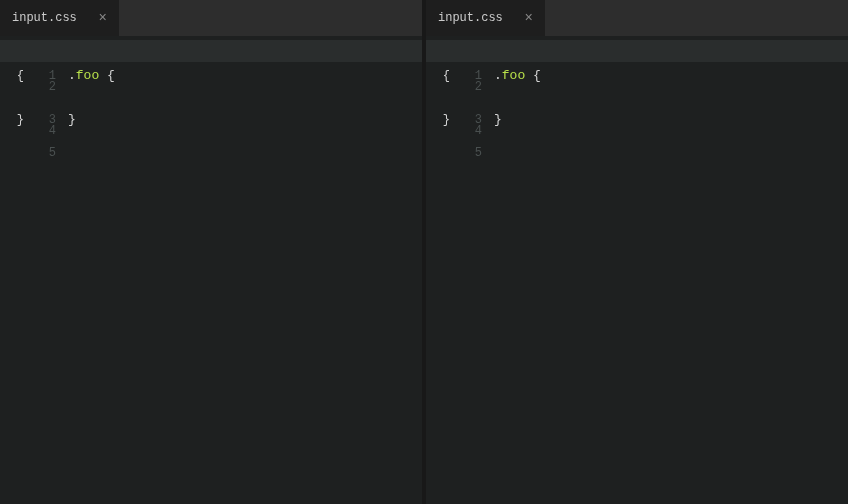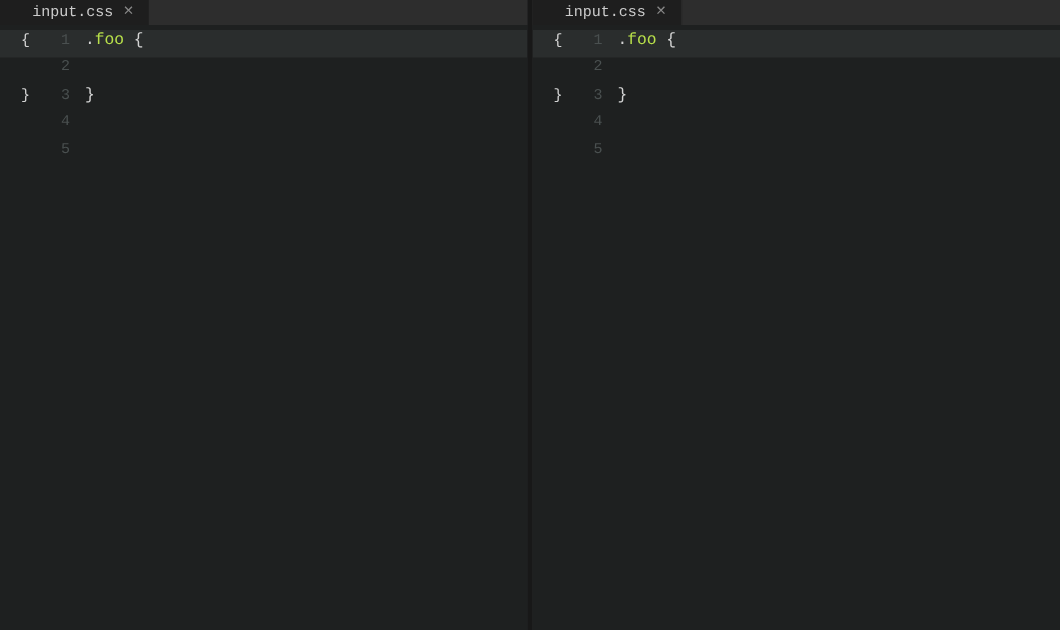--- a/index.html
+++ b/index.html
@@ -33,23 +33,22 @@
       overflow: hidden;
     }
 
     .editor-pane:first-child {
       border-right: 4px solid #181818;
     }
 
     .tab-bar {
       display: flex;
       background-color: #2d2d2d;
-      height: 20px;
+      height: 36px;
       align-items: stretch;
-      text-align: right;
     }
 
     .tab {
       display: flex;
       align-items: center;
       padding: 0 12px;
       background-color: #1e1e1e;
       color: #cccccc;
       font-size: 12px;
       border-right: 1px solid #2d2d2d;
@@ -94,20 +93,21 @@
       min-width: 32px;
       padding-right: 8px;
       user-select: none;
       font-size: 12px;
     }
 
     .line-content {
       color: #d4d4d4;
       padding-left: 4px;
       white-space: pre;
+      margin-top: 28px;
     }
 
     
     .line-active {
       background-color: #2a2d2d;
     }
   </style>
 </head>
 <body>
 

